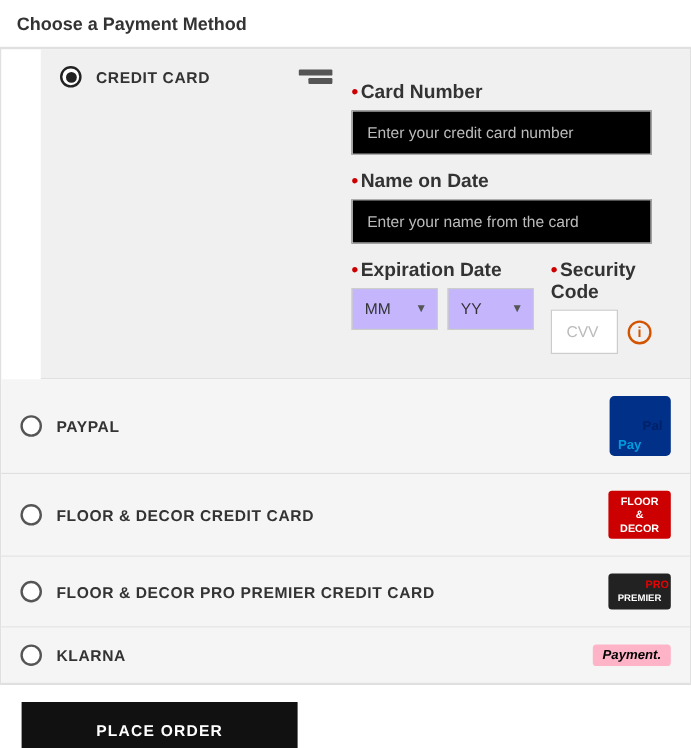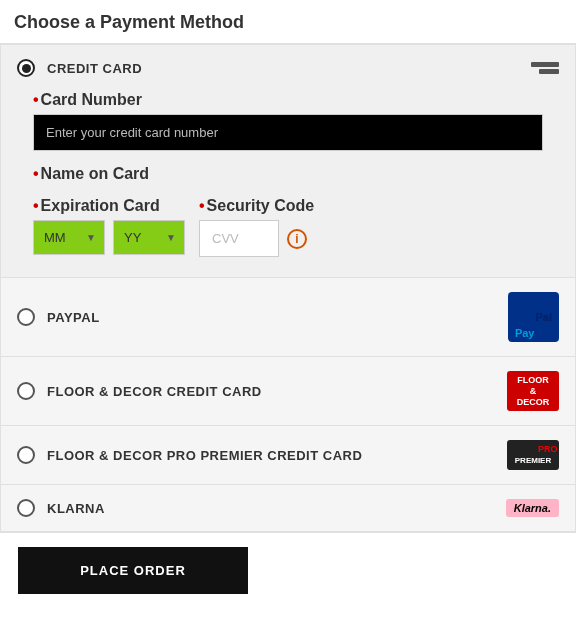--- a/index.html
+++ b/index.html
@@ -5,21 +5,21 @@
     * { box-sizing: border-box; margin: 0; padding: 0; }
     body {
       font-family: Arial, sans-serif;
       background: #fff;
       width: 576px;
       min-height: 623px;
       color: #333;
     }
 
     .page-title {
-      font-size: 18px;
+      font-size: 15px;
       font-weight: bold;
       padding: 12px 14px 10px 14px;
       border-bottom: 1px solid #e0e0e0;
     }
 
     .payment-section {
       border: 1px solid #e0e0e0;
       margin: 0;
     }
 
@@ -27,23 +27,24 @@
       background: #f5f5f5;
       border-bottom: 1px solid #e0e0e0;
       padding: 14px 16px;
       display: flex;
       align-items: center;
       cursor: pointer;
     }
 
     .payment-option.expanded {
       background: #f0f0f0;
-      flex-direction: column;
+      flex-direction: row;
       align-items: flex-start;
       padding-bottom: 0;
+      margin-left: 33px;
     }
 
     .payment-option-header {
       display: flex;
       align-items: center;
       width: 100%;
     }
 
     .radio-circle {
       width: 18px;
@@ -152,21 +153,21 @@
     }
 
     .expiry-selects {
       display: flex;
       gap: 8px;
     }
 
     .select-wrapper {
       position: relative;
       border: 1px solid #ccc;
-      background: #84cc16;
+      background: #c4b5fd;
       display: flex;
       align-items: center;
       justify-content: center;
     }
 
     .select-wrapper select {
       appearance: none;
       border: none;
       background: transparent;
       padding: 9px 28px 9px 10px;
@@ -195,21 +196,21 @@
       align-items: center;
       gap: 8px;
     }
 
     .cvv-input {
       border: 1px solid #ccc;
       background: #fff;
       padding: 10px 12px;
       font-size: 13px;
       color: #999;
-      width: 80px;
+      width: 56px;
       outline: none;
     }
 
     .cvv-input::placeholder {
       color: #bbb;
     }
 
     .info-icon {
       width: 20px;
       height: 20px;
@@ -321,28 +322,29 @@
     <div class="card-form">
       <div class="form-group">
         <label class="form-label">
           <span class="required">•</span><span>Card Number</span>
         </label>
         <input type="text" class="form-input" placeholder="Enter your credit card number" style="">
       </div>
 
       <div class="form-group">
         <label class="form-label">
-          <span class="required">•</span><span>Name on Card</span>
+          <span class="required">•</span><span>Name on Date</span>
         </label>
+        <input type="text" class="form-input" placeholder="Enter your name from the card" style="">
       </div>
 
       <div class="expiry-cvv-row">
         <div class="expiry-group">
           <label class="form-label">
-            <span class="required">•</span><span>Expiration Card</span>
+            <span class="required">•</span><span>Expiration Date</span>
           </label>
           <div class="expiry-selects">
             <div class="select-wrapper">
               <select>
                 <option value="">MM</option>
                 <option>01</option><option>02</option><option>03</option><option>04</option>
                 <option>05</option><option>06</option><option>07</option><option>08</option>
                 <option>09</option><option>10</option><option>11</option><option>12</option>
               </select>
               <span class="select-arrow">▼</span>
@@ -395,21 +397,21 @@
     <span class="option-label">FLOOR &amp; DECOR PRO PREMIER CREDIT CARD</span>
     <div class="option-logo">
       <div class="pro-premier-badge"><span class="pro-red">PRO</span><br>PREMIER</div>
     </div>
   </div>
 
   <div class="payment-option">
     <div class="radio-circle"></div>
     <span class="option-label">KLARNA</span>
     <div class="option-logo">
-      <div class="klarna-badge">Klarna.</div>
+      <div class="klarna-badge">Payment.</div>
     </div>
   </div>
 
 </div>
 
 <div class="bottom-bar">
   <button class="place-order-btn">PLACE ORDER</button>
 </div>
 
 </body></html>

